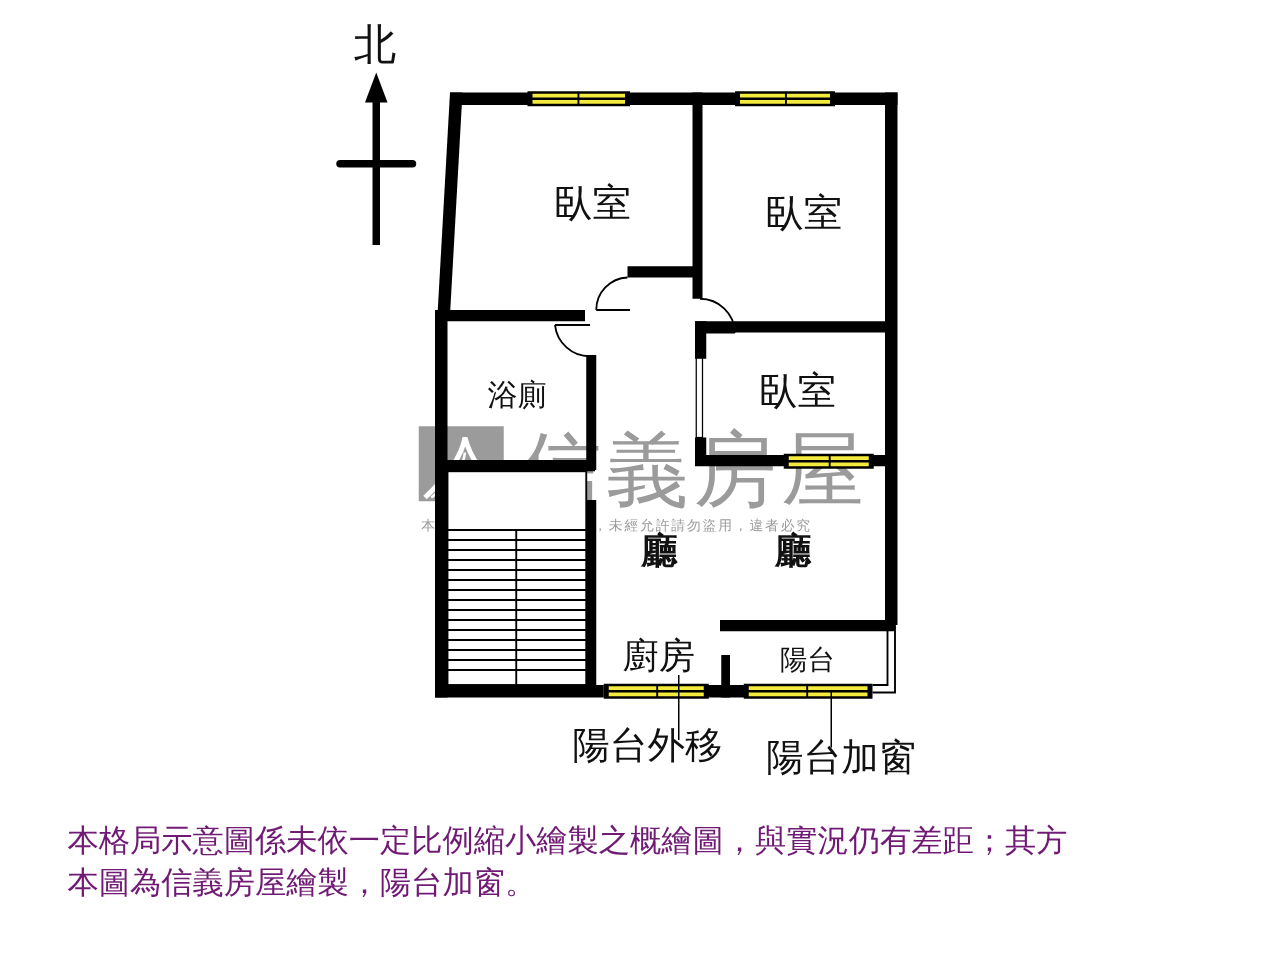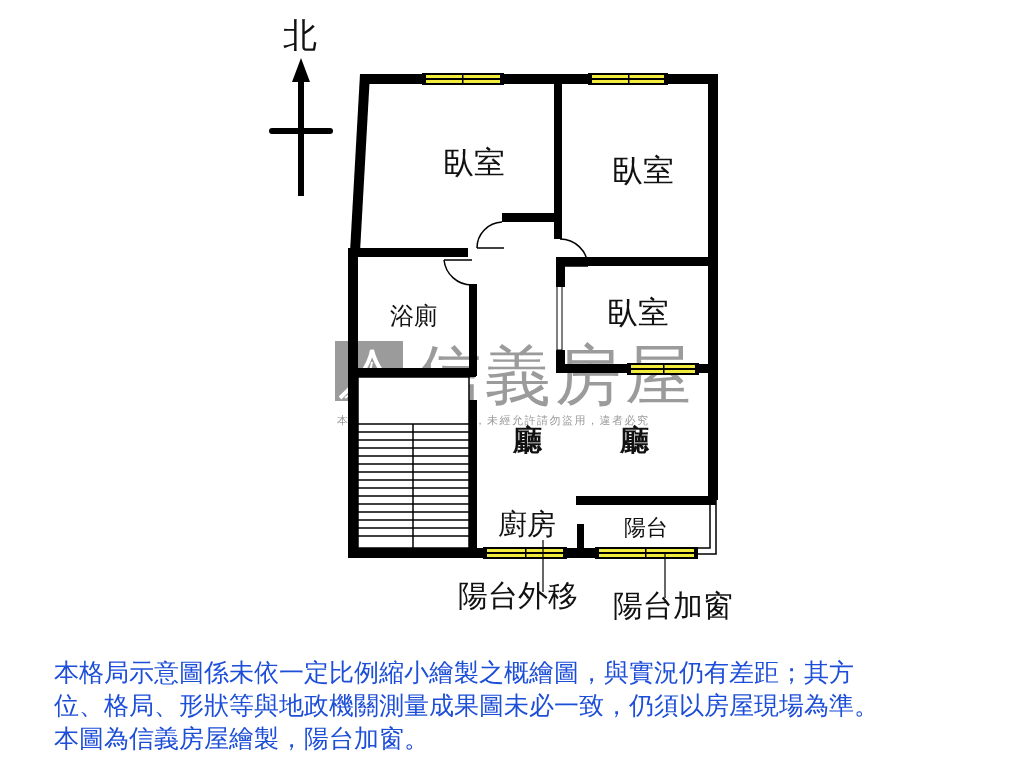--- a/index.html
+++ b/index.html
@@ -1,21 +1,21 @@
 <!DOCTYPE html>
 <html><head>
 <meta charset="utf-8">
 <style>
   html,body{margin:0;padding:0;background:#fff;}
   body{width:1024px;height:768px;position:relative;overflow:hidden;font-family:"DejaVu Serif","Liberation Serif",serif;}
   .plan{position:absolute;left:0;top:0;}
   .room-label{font-family:"DejaVu Serif","Liberation Serif",serif;fill:#111;}
   .wm-text{font-family:"DejaVu Sans","Liberation Sans",sans-serif;fill:#8a8a8a;opacity:0.85;}
   .wm-small{font-family:"DejaVu Sans","Liberation Sans",sans-serif;fill:#9a9a9a;}
-  .disclaimer{position:absolute;left:54px;top:656px;width:930px;font-size:25px;line-height:33px;color:#1d4ed8;font-family:"DejaVu Serif","Liberation Serif",serif;}
+  .disclaimer{position:absolute;left:54px;top:656px;width:930px;font-size:25px;line-height:33px;color:#701a75;font-family:"DejaVu Serif","Liberation Serif",serif;}
   .disclaimer div{white-space:nowrap;}
 </style>
 </head>
 <body>
 
 <svg class="plan" width="1024" height="650" viewBox="0 0 1024 650" xmlns="http://www.w3.org/2000/svg">
 
   <g>
     <text class="room-label" x="283" y="47" font-size="34">北</text>
     <g>
@@ -150,15 +150,14 @@
   <text class="room-label" x="620" y="450" font-size="29" font-weight="bold">廳</text>
   <text class="room-label" x="498" y="534" font-size="29">廚房</text>
   <text class="room-label" x="624" y="535" font-size="22">陽台</text>
 
   <text class="room-label" x="458" y="606" font-size="30">陽台外移</text>
   <text class="room-label" x="613" y="616" font-size="30">陽台加窗</text>
 </svg>
 
 <div class="disclaimer">
   <div>本格局示意圖係未依一定比例縮小繪製之概繪圖，與實況仍有差距；其方</div>
-  <div>位、格局、形狀等與地政機關測量成果圖未必一致，仍須以房屋現場為準。</div>
   <div>本圖為信義房屋繪製，陽台加窗。</div>
 </div>
 
 </body></html>

